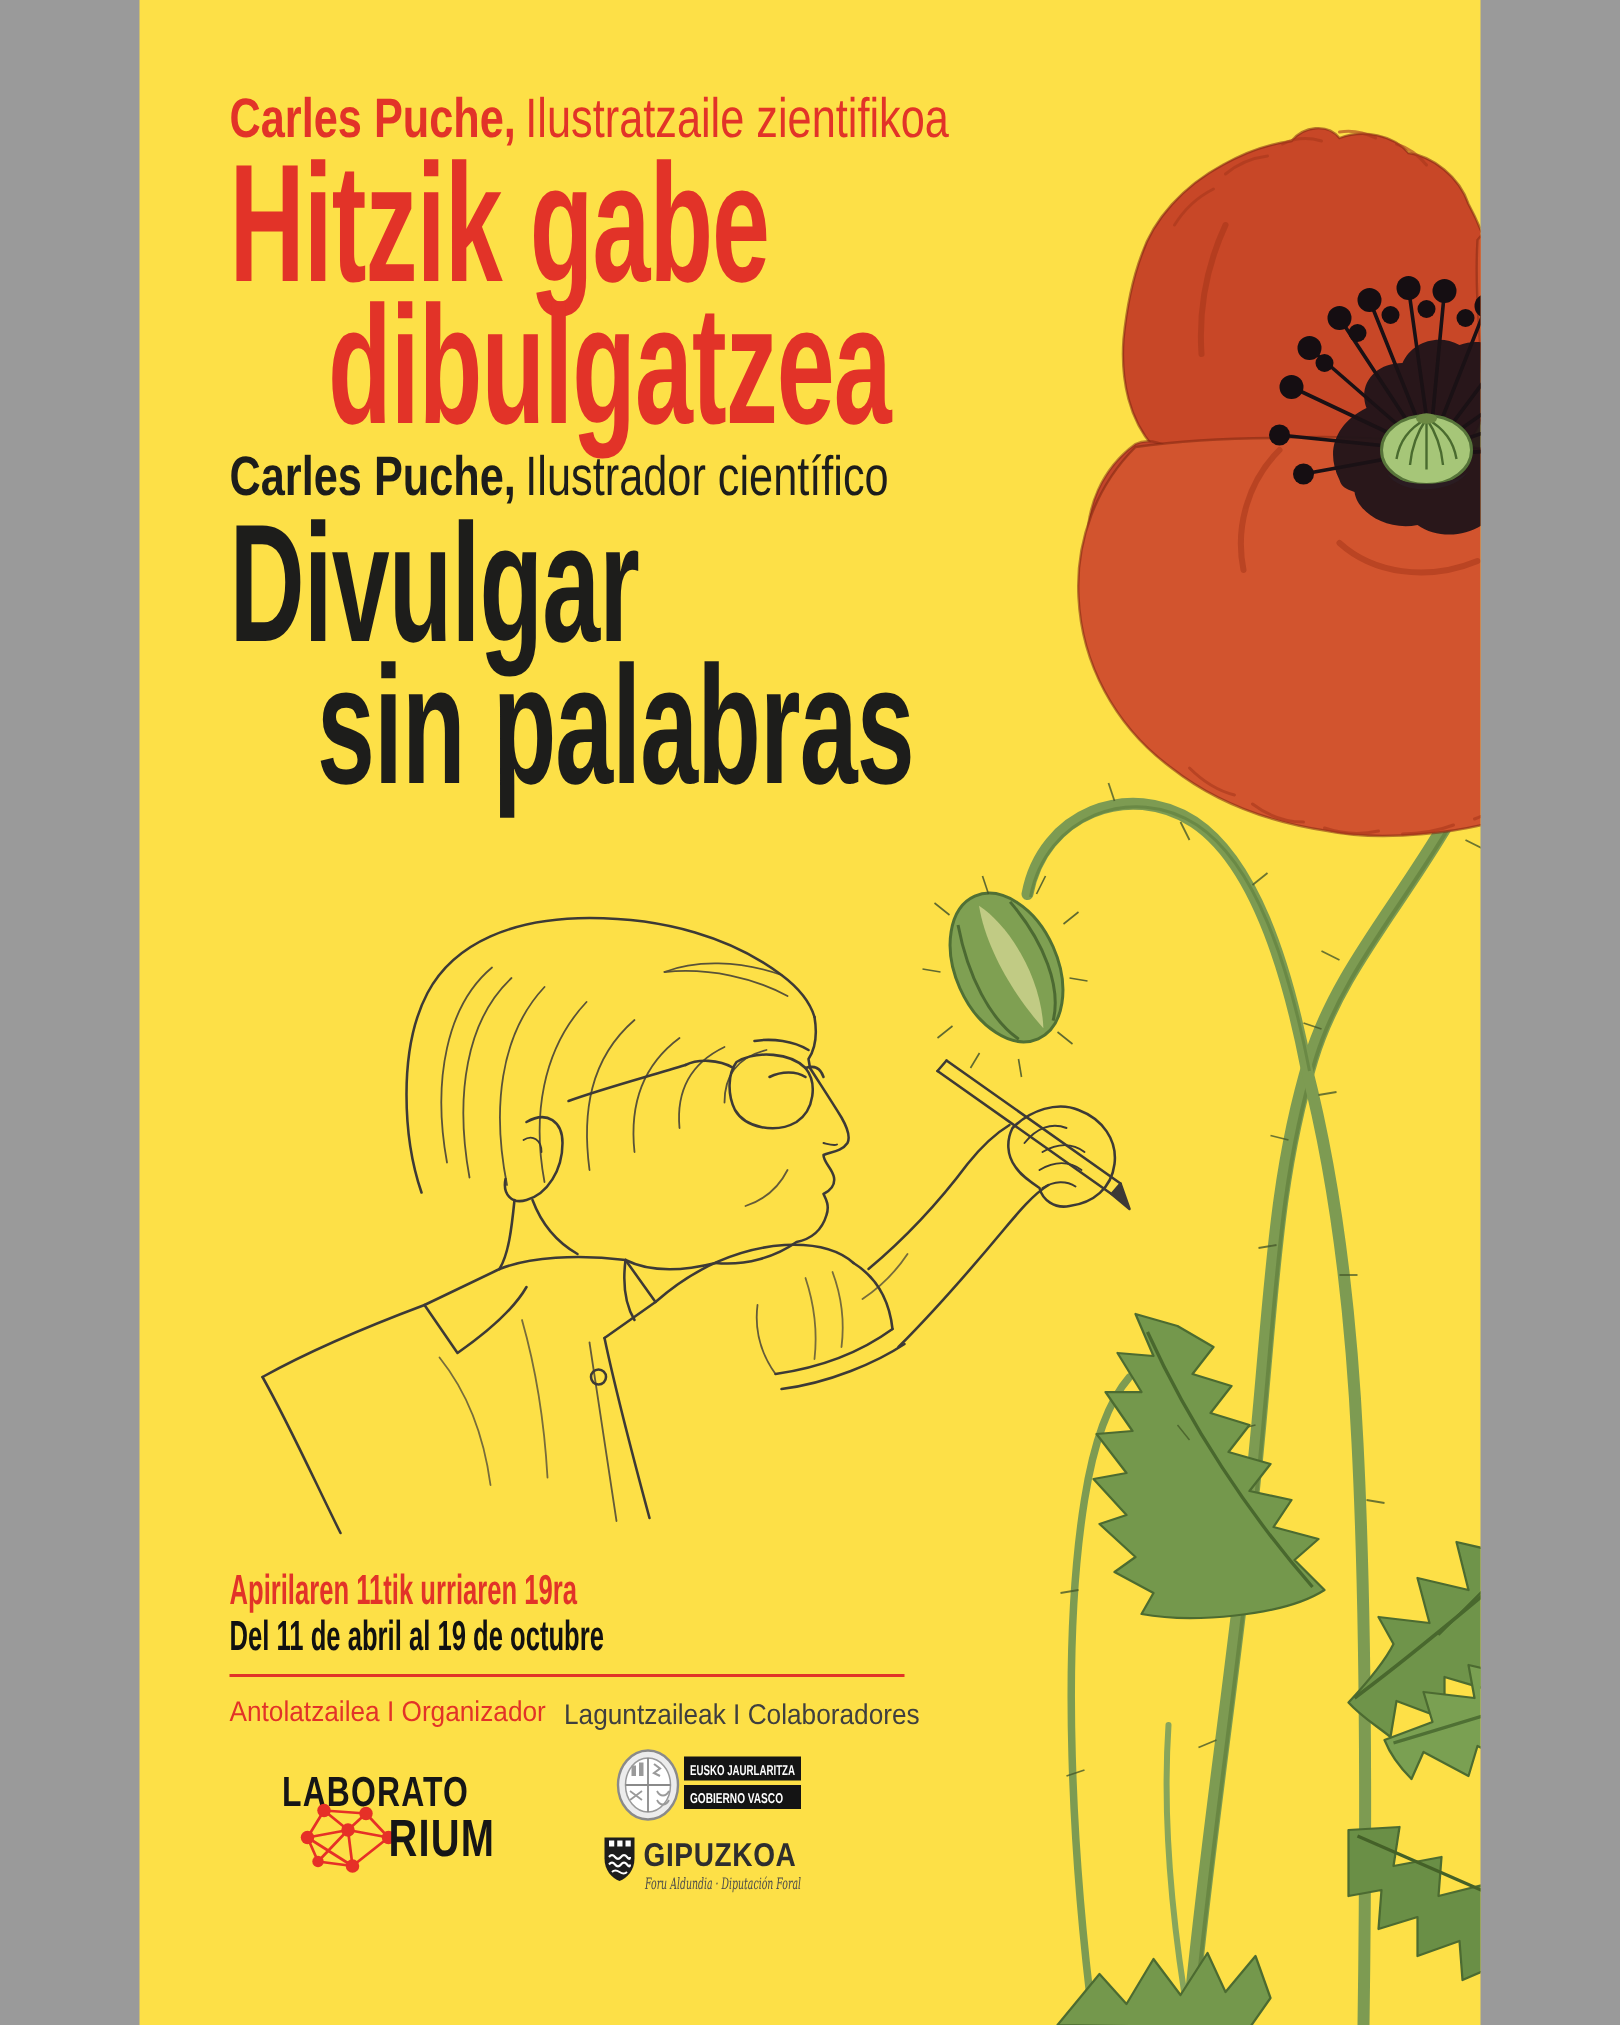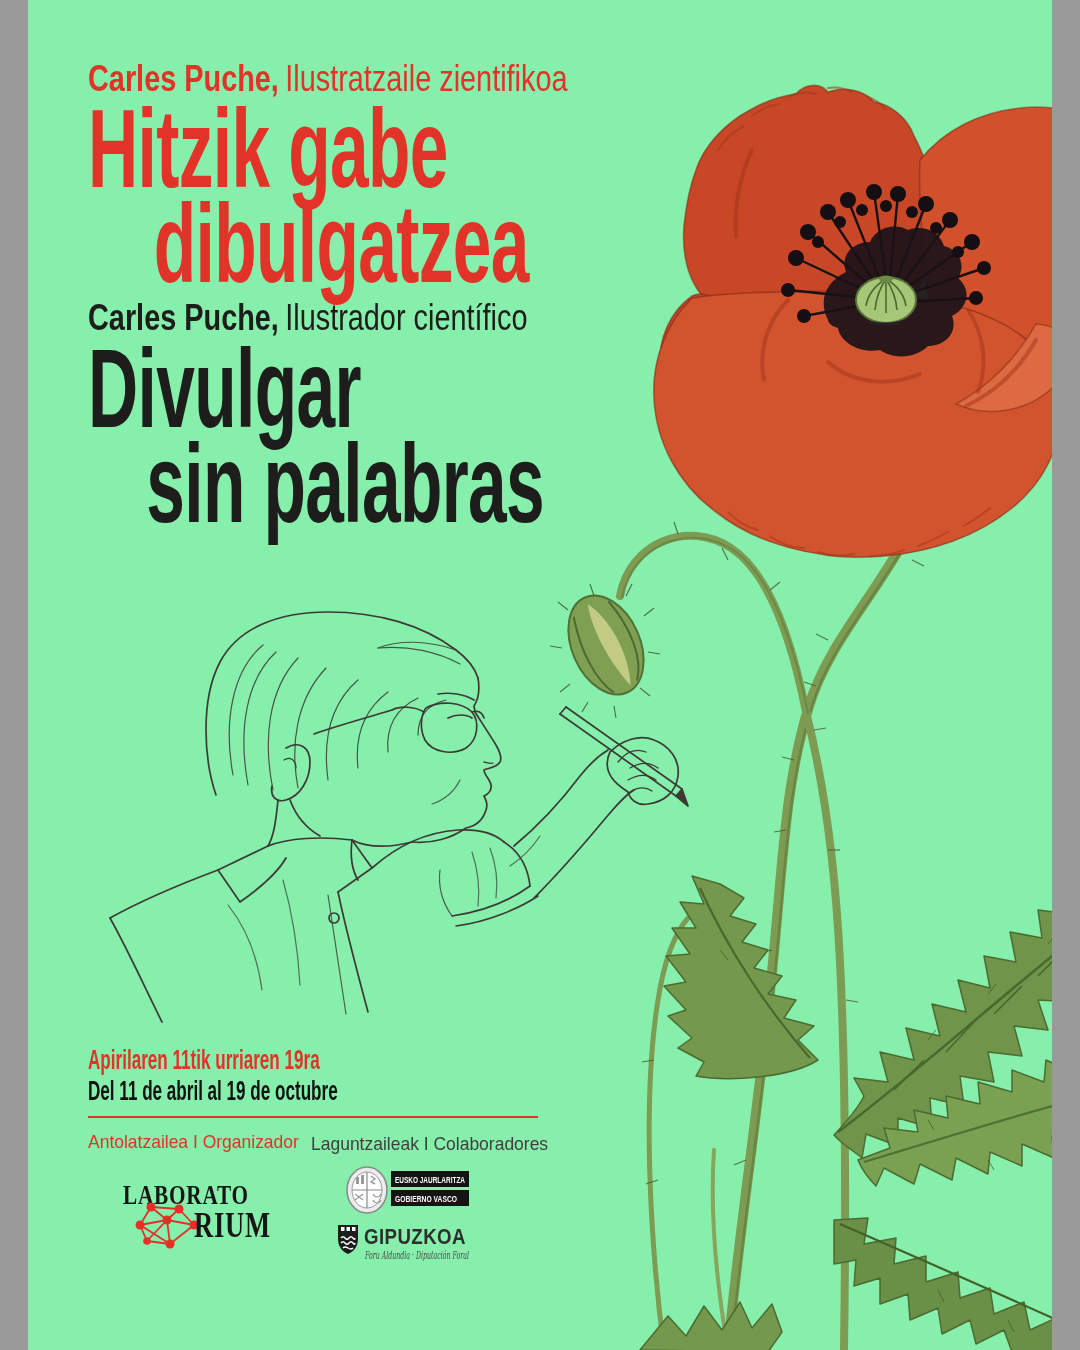--- a/index.html
+++ b/index.html
@@ -1,17 +1,17 @@
 <!DOCTYPE html>
 <html><head>
 <meta charset="utf-8">
 <style>
   html,body{margin:0;padding:0;background:#9a9a9a;}
   #poster{
-    position:relative;width:1024px;height:1350px;background:#86efac;
+    position:relative;width:894px;height:1350px;background:#fde047;
     overflow:hidden;font-family:"Liberation Sans",sans-serif;margin:0 auto;
   }
   #art{position:absolute;left:0;top:0;width:1080px;height:1350px;z-index:0;}
   .txt{position:absolute;z-index:2;white-space:nowrap;transform-origin:left top;}
   .eyebrow{font-size:37px;transform:scaleX(.78);letter-spacing:0;}
   .eyebrow .b{font-weight:700;}
   .eyebrow .r{font-weight:400;margin-left:.22em;}
   .eyebrow-eu{left:60px;top:58px;color:#e23328;}
   .eyebrow-es{left:60px;top:297px;color:#1d1d1b;}
   .bigtitle{font-weight:700;font-size:112px;line-height:95px;transform:scaleX(.62);letter-spacing:-1px;}
@@ -20,21 +20,21 @@
   .title-eu .l2{padding-left:106px;}
   .title-es .l2{padding-left:94px;}
   .dates{left:60px;top:1044px;font-weight:700;font-size:28px;line-height:31px;transform:scaleX(.61);}
   .dates .eu{color:#e23328;}
   .dates .es{color:#111111;}
   .redline{position:absolute;left:60px;top:1116px;width:450px;height:2px;background:#e23328;z-index:2;}
   .label{font-size:19px;font-weight:400;transform:scaleX(.92);}
   .label-org{left:60px;top:1131px;color:#e23328;}
   .label-col{left:283px;top:1133px;color:#3f3f3f;}
   .logo{position:absolute;z-index:2;}
-  #lab-logo{left:95px;top:1179px;width:220px;height:80px;font-family:Liberation Serif, serif;}
+  #lab-logo{left:95px;top:1179px;width:220px;height:80px;}
   .lab-word{position:absolute;font-weight:700;color:#161616;transform:scaleX(.76);transform-origin:left top;white-space:nowrap;letter-spacing:1px;}
   .lab1{left:0;top:0;font-size:28px;}
   .lab2{left:71px;top:27px;font-size:35px;}
   #lab-net{position:absolute;left:6px;top:22px;}
   #eusko-logo{left:317px;top:1164px;}
   #gip-logo{left:306px;top:1222px;}
 </style>
 </head>
 <body>
 

